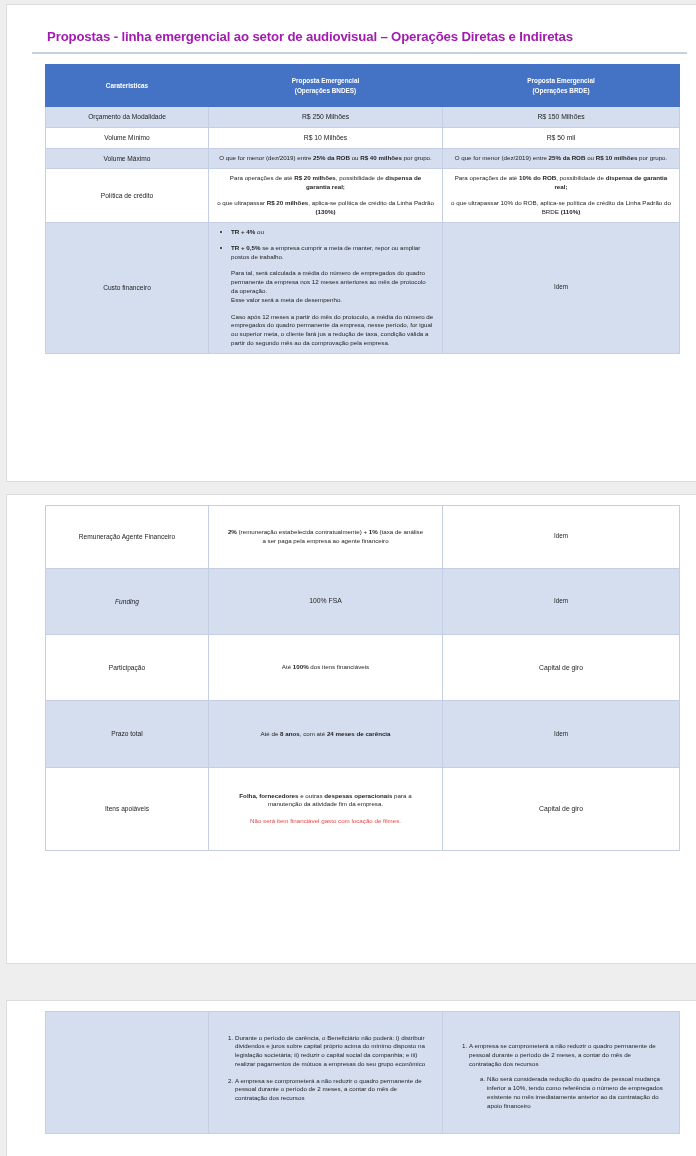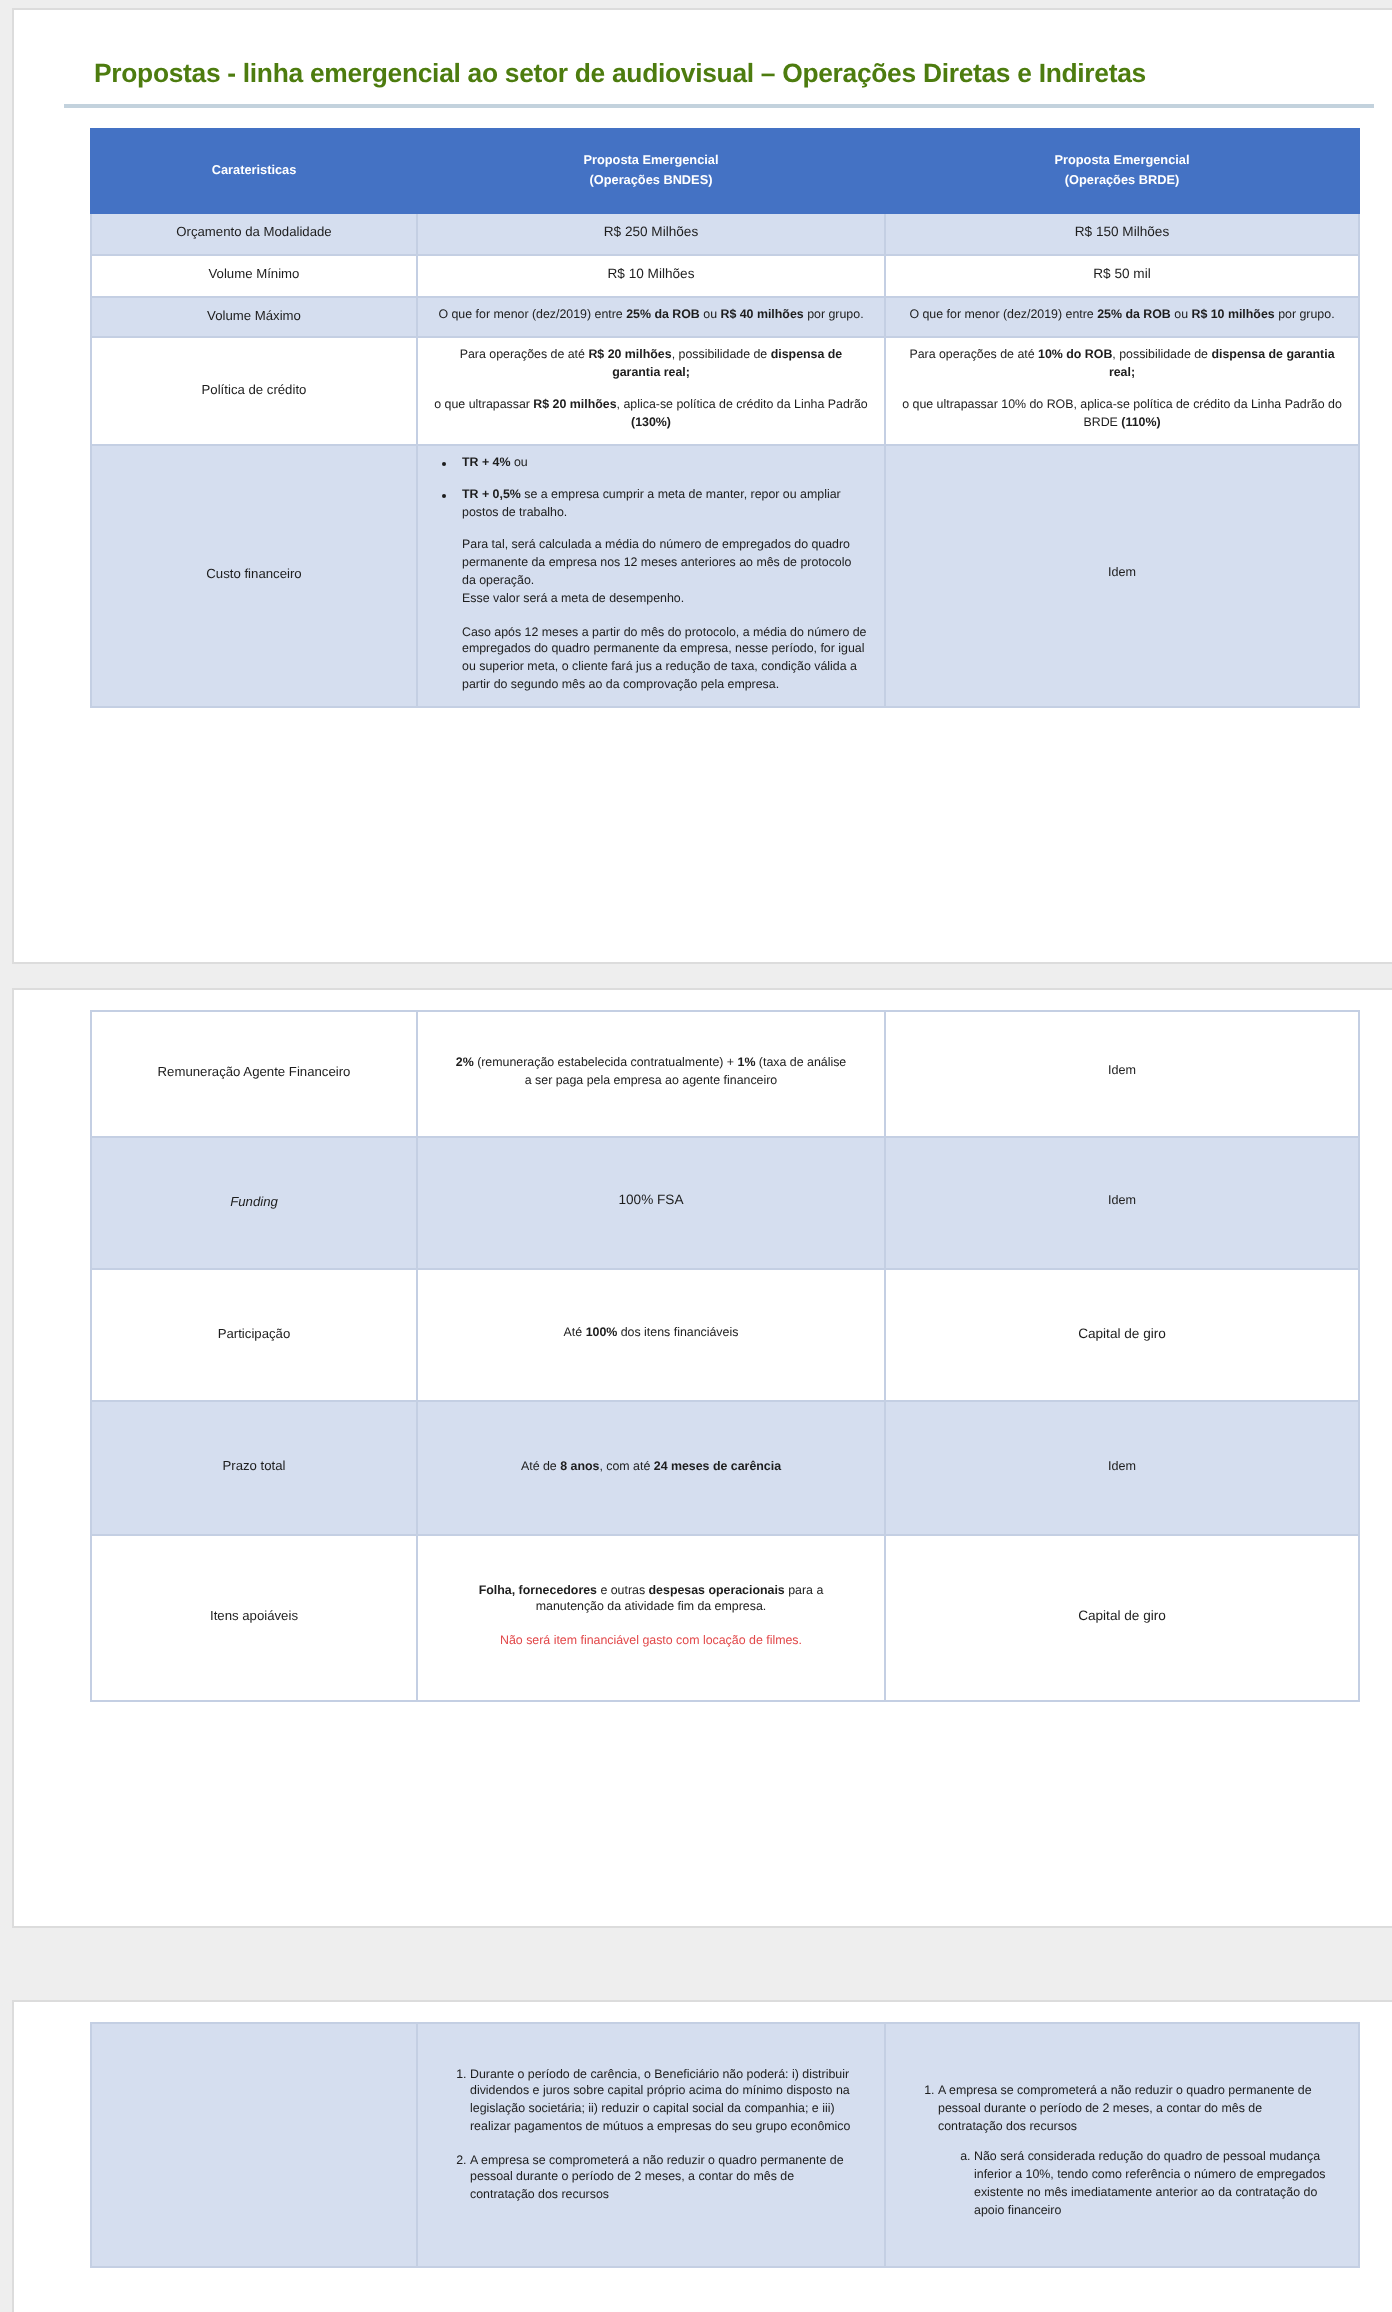--- a/index.html
+++ b/index.html
@@ -29,21 +29,21 @@
   .page-1 { top: 4px;    height: 478px; }
   .page-2 { top: 494px;  height: 470px; }
   .page-3 { top: 1000px; height: 160px; }
 
   .doc-title {
     position: absolute;
     left: 25px;
     top: 24px;
     font-size: 13.2px;
     font-weight: bold;
-    color: #4d7c0f;
+    color: #a21caf;
     letter-spacing: -0.15px;
     white-space: nowrap;
     padding-left: 15px;
   }
   .title-rule {
     position: absolute;
     left: 25px;
     top: 47px;
     width: 655px;
     height: 2px;

